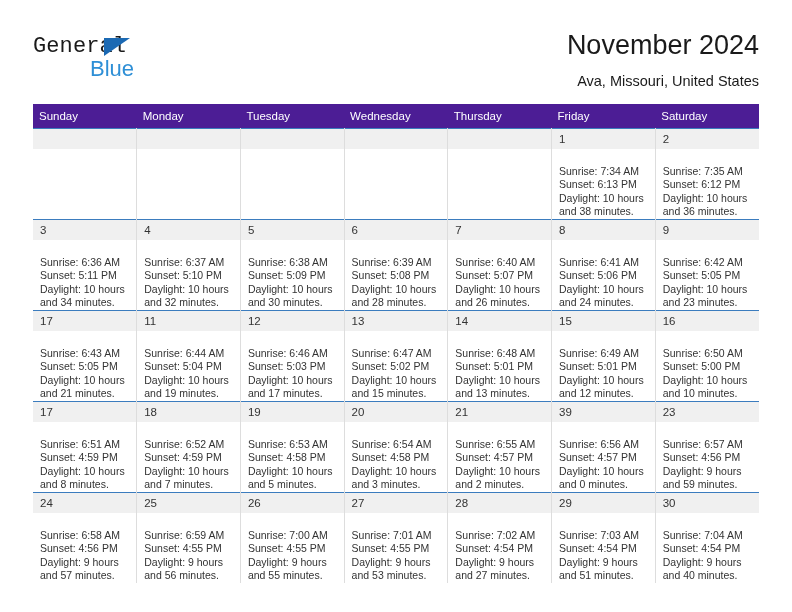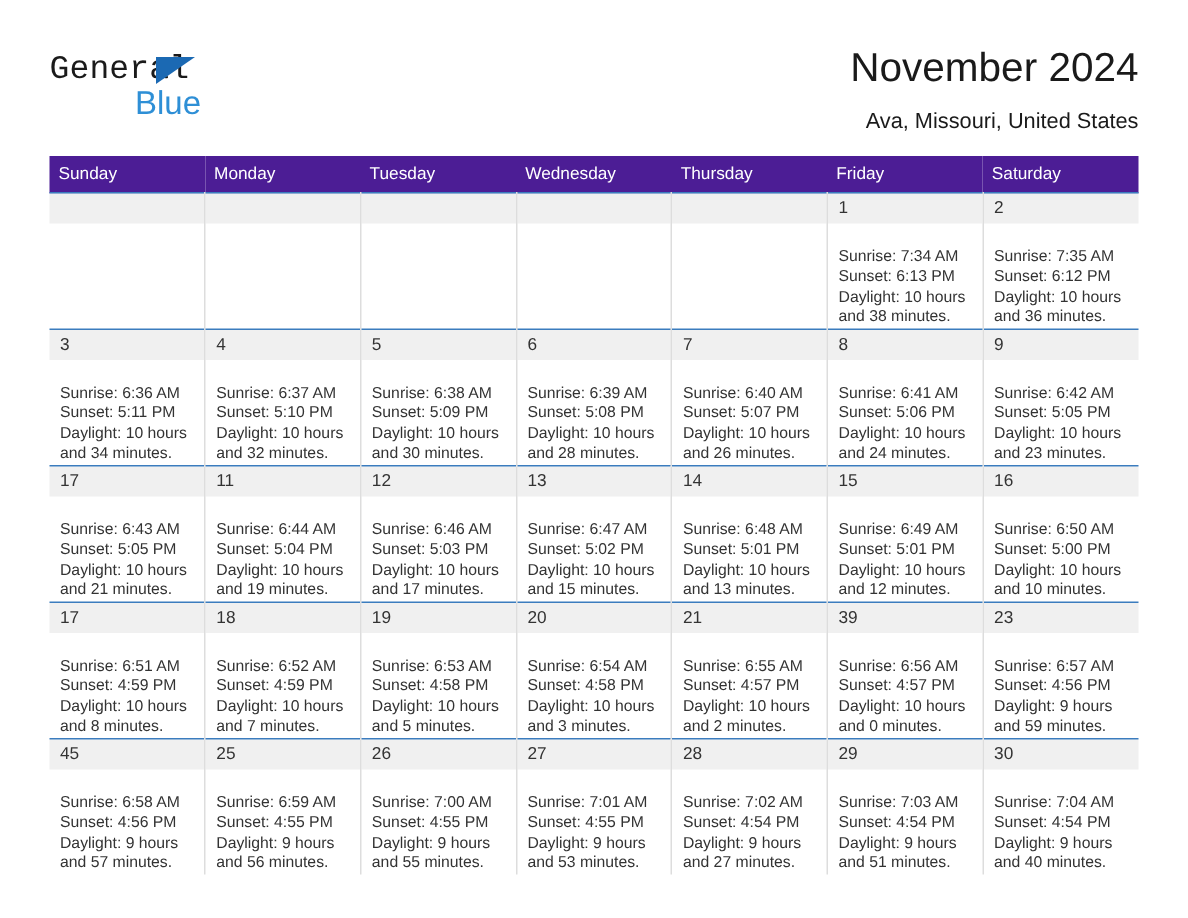--- a/index.html
+++ b/index.html
@@ -460,21 +460,21 @@
                 <div>Sunset: 4:56 PM</div>
                 <div>Daylight: 9 hours</div>
                 <div>and 59 minutes.</div>
               </div>
             </div>
           </td>
         </tr>
         <tr class="week">
           <td>
             <div class="cell-inner">
-              <span class="daynum">45</span>
+              <span class="daynum">24</span>
               <div class="info">
                 <div>Sunrise: 6:58 AM</div>
                 <div>Sunset: 4:56 PM</div>
                 <div>Daylight: 9 hours</div>
                 <div>and 57 minutes.</div>
               </div>
             </div>
           </td>
           <td>
             <div class="cell-inner">

